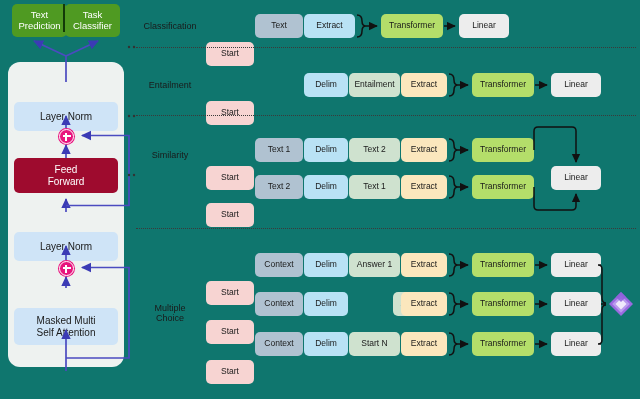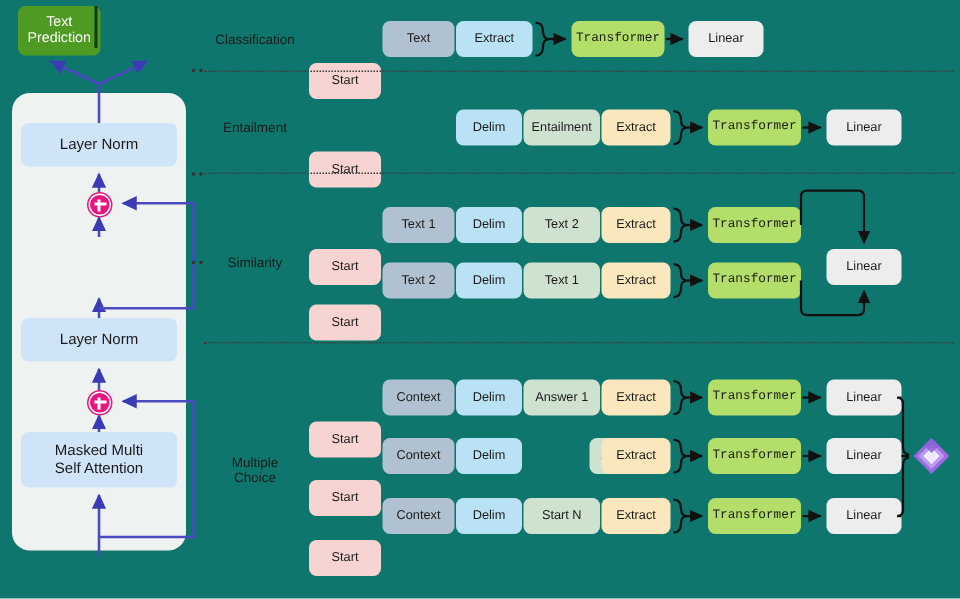--- a/index.html
+++ b/index.html
@@ -56,20 +56,21 @@
     position: absolute;
     left: 63px;
     top: 4px;
     width: 1.5px;
     height: 28px;
     background: #123a08;
   }
   .lightblue {
     background: #cfe4f7;
     font-size: 10px;
+    margin-top: 20px;
   }
   .darkred {
     background: #9e0b2e;
     color: #ffffff;
     font-size: 10px;
   }
 
   
   .plus {
     position: absolute;
@@ -103,21 +104,21 @@
     font-size: 9px;
     color: #1a1a1a;
     text-align: center;
     line-height: 1.18;
   }
   .seq-start     { background: #f7d4d2; font-size: 8.5px; margin-top: 28px; }
   .seq-slate     { background: #b0c2d1; font-size: 8.5px; }
   .seq-sky       { background: #b9e2f5; font-size: 8.5px; }
   .seq-sage      { background: #cfe2cf; font-size: 8.5px; }
   .seq-extract   { background: #fbe7bd; font-size: 8.5px; }
-  .seq-transform { background: #b4de6a; font-size: 8.5px; font-family: Liberation Mono, monospace; }
+  .seq-transform { background: #b4de6a; font-size: 8.5px; }
   .seq-linear    { background: #ededed; font-size: 8.5px; }
 
   .sep {
     position: absolute;
     left: 136px;
     width: 500px;
     height: 0;
     border-top: 1.4px dotted #3a3a3a;
   }
 
@@ -131,48 +132,56 @@
 <body>
 
 <div id="page">
 
   <div class="panel-bg"></div>
 
   <div class="box green-top" style="left:12px; top:4px; width:55px; height:33px;">
     <span style="white-space:pre-line;">Text
 Prediction</span>
   </div>
+  <div class="box green-top" style="left:65px; top:4px; width:55px; height:33px;">
+    <span style="white-space:pre-line;">Task
+Classifier</span>
+  </div>
   <div class="green-divider"></div>
 
   <div class="box lightblue" style="left:14px; top:82px; width:104px; height:29px;">
     <span>Layer Norm</span>
   </div>
 
   <div class="plus" style="left:59px; top:129px;"></div>
 
+  <div class="box darkred multi" style="left:14px; top:158px; width:104px; height:35px;">
+    <span style="white-space:pre-line;">Feed
+Forward</span>
+  </div>
 
   <div class="box lightblue" style="left:14px; top:212px; width:104px; height:29px;">
     <span>Layer Norm</span>
   </div>
 
   <div class="plus" style="left:59px; top:261px;"></div>
 
   <div class="box lightblue multi" style="left:14px; top:288px; width:104px; height:37px;">
     <span style="white-space:pre-line;">Masked Multi
 Self Attention</span>
   </div>
 
 
   <div class="task-label" style="left:138px; top:21px; width:64px;">
     <span>Classification</span>
   </div>
   <div class="task-label" style="left:138px; top:80px; width:64px;">
     <span>Entailment</span>
   </div>
-  <div class="task-label" style="left:138px; top:170px; width:64px;">
+  <div class="task-label" style="left:138px; top:150px; width:64px;">
     <span>Similarity</span>
   </div>
   <div class="task-label" style="left:138px; top:292px; width:64px; white-space:pre-line;">
     <span>Multiple
 Choice</span>
   </div>
 
   <div class="box seq-start" style="left:206px; top:14px; width:48px; height:24px;">
     <span>Start</span>
     </div>

